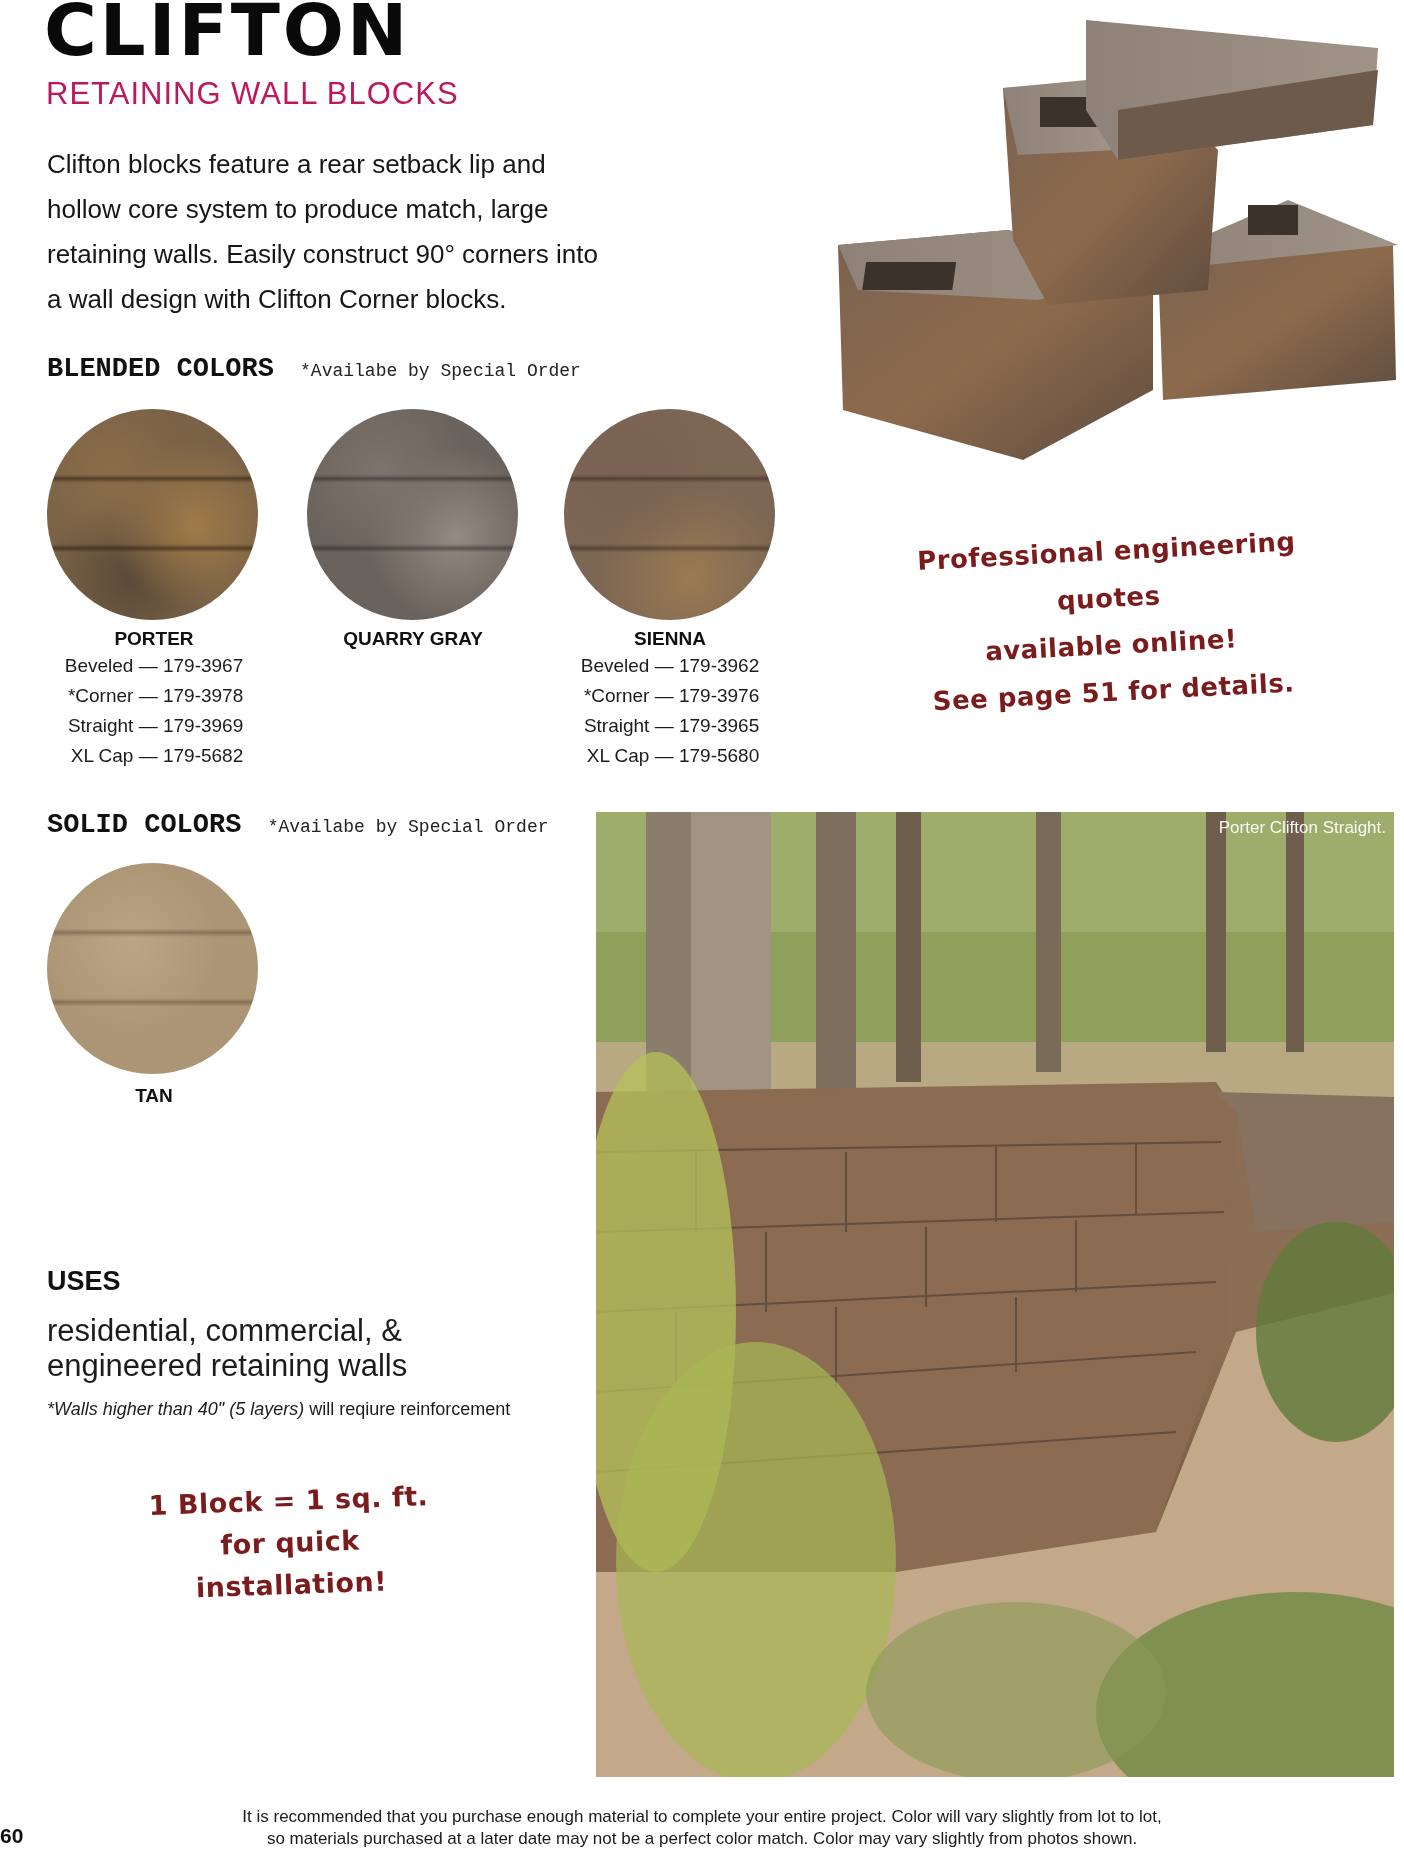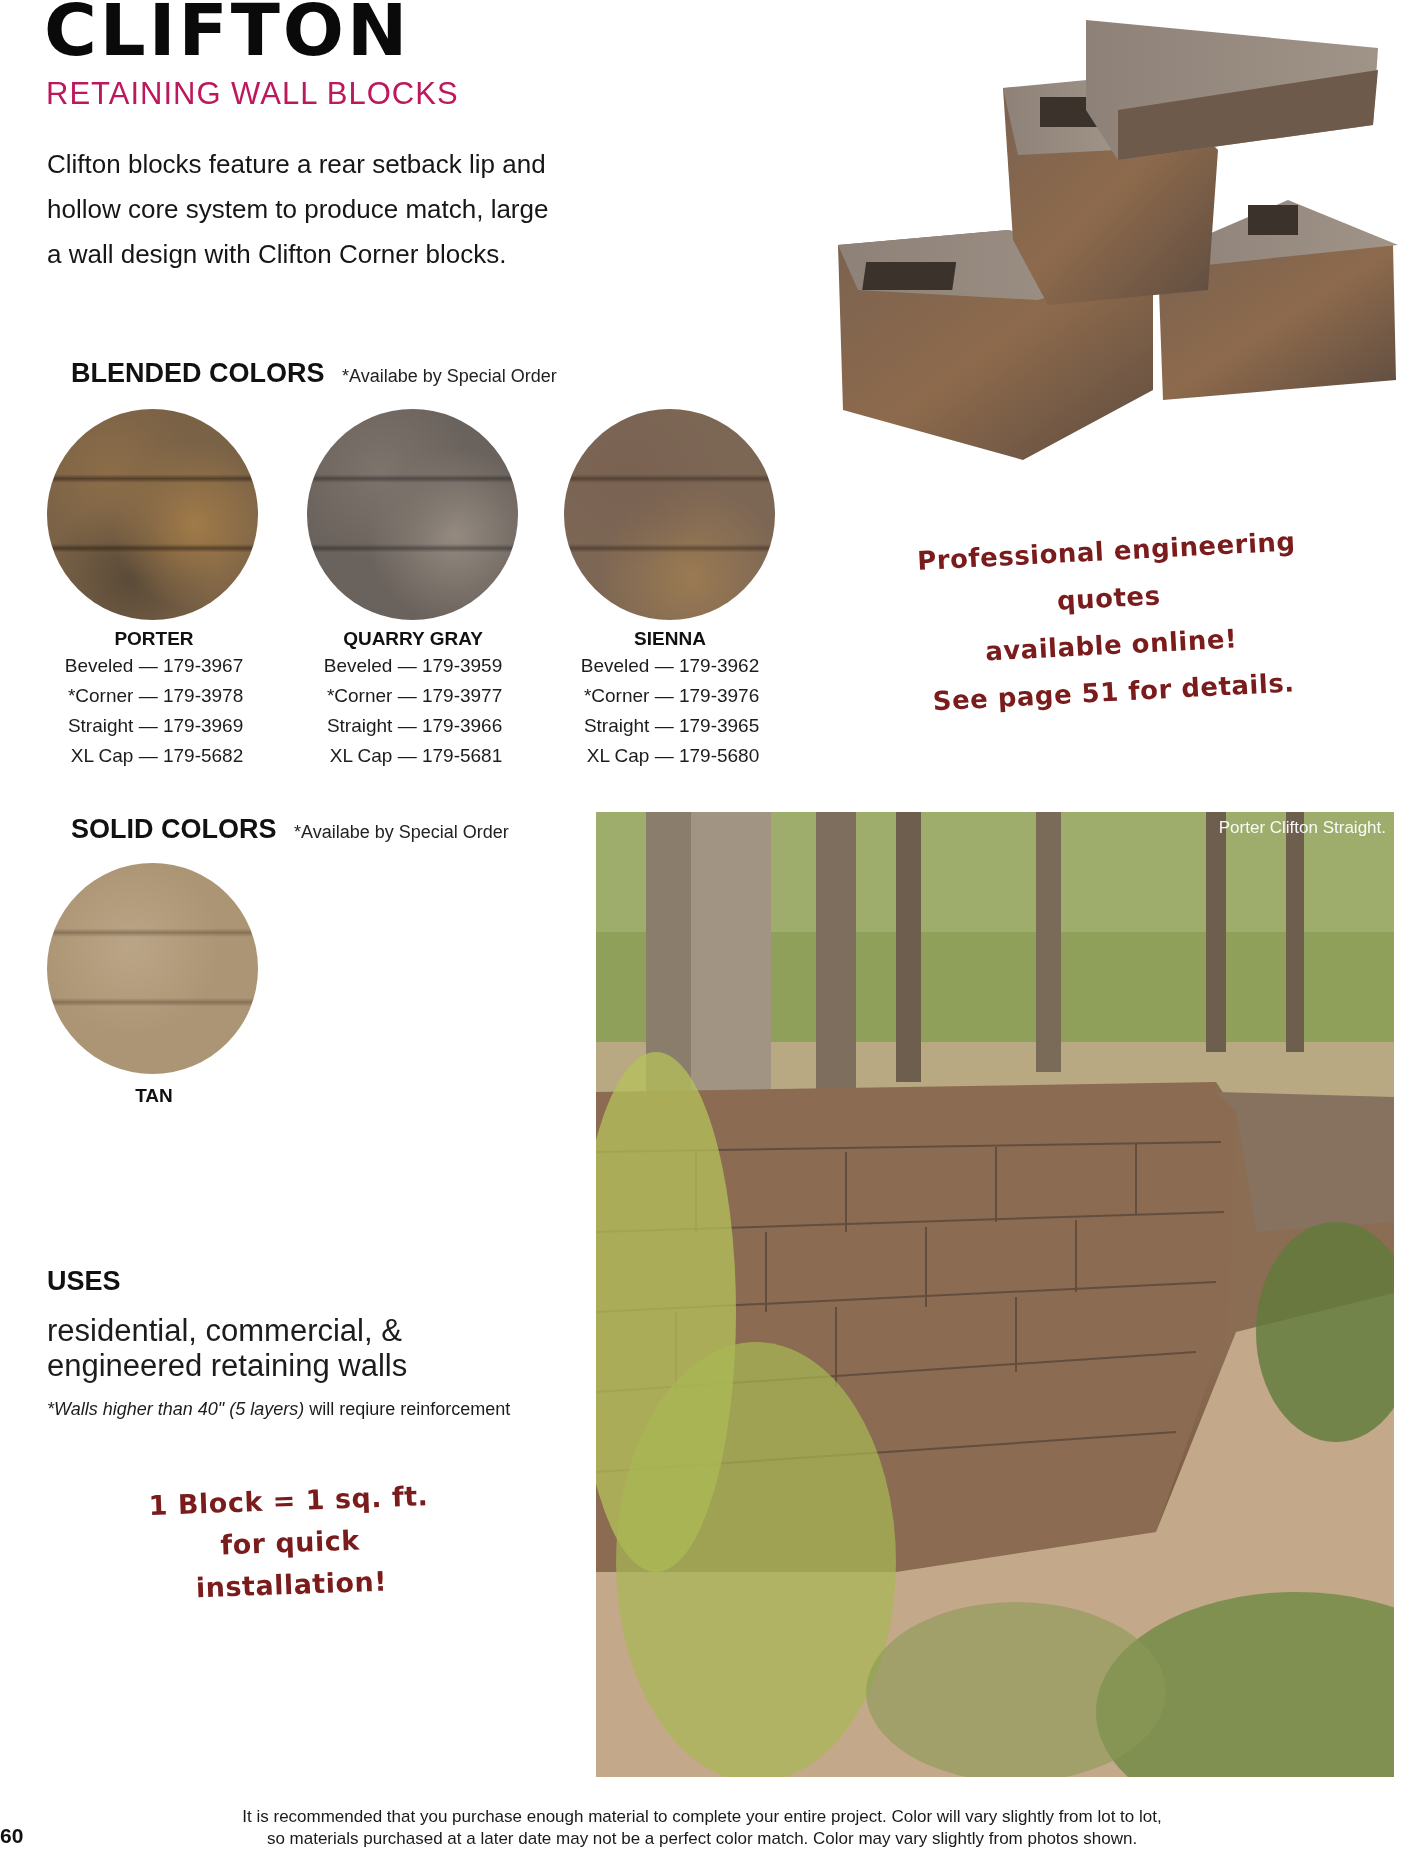--- a/index.html
+++ b/index.html
@@ -17,24 +17,23 @@
   .subtitle {
     left: 46px; top: 74px; font-size: 31px; font-weight: normal;
     letter-spacing: 1px; line-height: 40px; color: #be185d;
     font-family: "Liberation Sans", sans-serif;
   }
   .intro {
     left: 47px; top: 142px; width: 640px; font-size: 26px; line-height: 45px;
     font-family: "Liberation Sans", sans-serif; color: #161616;
   }
   .section-head {
-    font-size: 27px; font-weight: bold; line-height: 46px;
-    font-family: Liberation Sans, sans-serif; color: #111;
+    font-size: 27px; font-weight: bold; line-height: 38px;
+    font-family: Liberation Mono, monospace; color: #111;
     white-space: nowrap;
-    margin-left: 24px;
   }
   .section-head .note {
     font-size: 18px; font-weight: normal; margin-left: 10px; color: #222;
   }
 
   
   .swatch {
     width: 211px; height: 211px; border-radius: 50%; overflow: hidden;
   }
   .sw-porter {
@@ -111,20 +110,21 @@
 </style>
 </head>
 <body>
 
 <div class="abs title">CLIFTON</div>
 <div class="abs subtitle">RETAINING WALL BLOCKS</div>
 
 <div class="abs intro">
   <div>Clifton blocks feature a rear setback lip and</div>
   <div>hollow core system to produce match, large</div>
+  <div>retaining walls. Easily construct 90° corners into</div>
   <div>a wall design with Clifton Corner blocks.</div>
 </div>
 
 <div class="abs blocks">
   <svg width="586" height="462" viewBox="0 0 586 462">
     <defs>
       <linearGradient id="face" x1="0" y1="0" x2="1" y2="1">
         <stop offset="0" stop-color="#7a6250"></stop>
         <stop offset="0.5" stop-color="#8d6a4c"></stop>
         <stop offset="1" stop-color="#5e4c40"></stop>
@@ -172,26 +172,20 @@
   <div class="part-list">
     <div class="part-row">Beveled — 179-3967</div>
     <div class="part-row">*Corner — 179-3978</div>
     <div class="part-row">Straight — 179-3969</div>
     <div class="part-row">XL Cap — 179-5682</div>
   </div>
 </div>
 
 <div class="abs color-block" style="left:293px; top:627px;">
   <div class="color-name">QUARRY GRAY</div>
-  <div class="part-list">
-    <div class="part-row">Beveled — 179-3959</div>
-    <div class="part-row">*Corner — 179-3977</div>
-    <div class="part-row">Straight — 179-3966</div>
-    <div class="part-row">XL Cap — 179-5681</div>
-  </div>
 </div>
 
 <div class="abs color-block" style="left:550px; top:627px;">
   <div class="color-name">SIENNA</div>
   <div class="part-list">
     <div class="part-row">Beveled — 179-3962</div>
     <div class="part-row">*Corner — 179-3976</div>
     <div class="part-row">Straight — 179-3965</div>
     <div class="part-row">XL Cap — 179-5680</div>
   </div>

